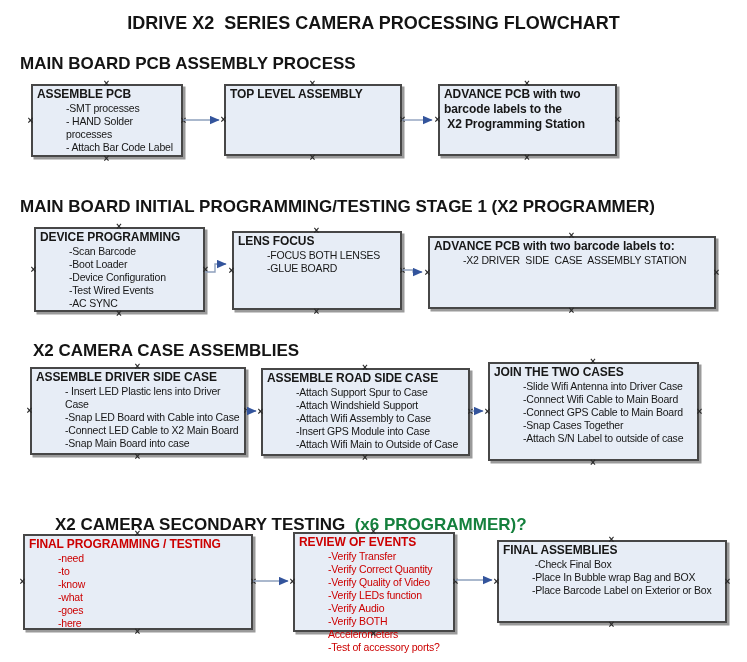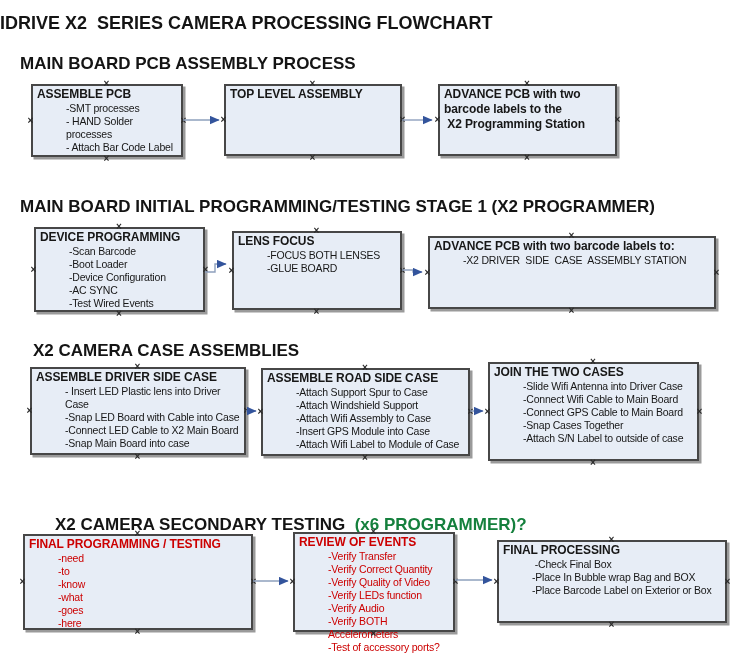--- a/index.html
+++ b/index.html
@@ -1,21 +1,21 @@
 <!DOCTYPE html>
 <html><head>
 <meta charset="utf-8">
 <style>
   html,body { margin:0; padding:0; background:#ffffff; }
   #canvas {
     position:relative; width:747px; height:662px; overflow:hidden;
     font-family:"Liberation Sans", sans-serif; background:#ffffff; color:#171717;
   }
   .page-title {
-    position:absolute; top:13px; left:0; width:747px; text-align:left;
+    position:absolute; top:13px; left:0; width:747px; text-align:center;
     font-size:18px; font-weight:bold; white-space:pre; color:#141414;
   }
   .section-header {
     position:absolute; font-size:17px; font-weight:bold; white-space:pre; color:#141414;
   }
   .red-text { color:#15803d; }
   .flowbox {
     position:absolute; box-sizing:border-box;
     background:#e7edf6; border:2px solid #474747;
     box-shadow:2.5px 2.5px 0 #9a9a9a;
@@ -81,22 +81,22 @@
       <span class="handle handle-l">×</span>
       <span class="handle handle-r">×</span>
     </div>
 
   <div class="flowbox" style="left:34px; top:227px; width:171px; height:85px;">
     <div class="box-title">DEVICE PROGRAMMING</div>
     <div class="box-items">
         <div class="box-item">-Scan Barcode</div>
         <div class="box-item">-Boot Loader</div>
         <div class="box-item">-Device Configuration</div>
+        <div class="box-item">-Test Wired Events</div>
         <div class="box-item">-AC SYNC</div>
-        <div class="box-item">-Test Wired Events</div>
       </div>
   <span class="handle handle-t">×</span>
       <span class="handle handle-b">×</span>
       <span class="handle handle-l">×</span>
       <span class="handle handle-r">×</span>
     </div>
   <div class="flowbox" style="left:232px; top:231px; width:170px; height:79px;">
     <div class="box-title">LENS FOCUS</div>
     <div class="box-items">
         <div class="box-item">-FOCUS BOTH LENSES</div>
@@ -131,21 +131,21 @@
       <span class="handle handle-l">×</span>
       <span class="handle handle-r">×</span>
     </div>
   <div class="flowbox" style="left:261px; top:368px; width:209px; height:88px;">
     <div class="box-title">ASSEMBLE ROAD SIDE CASE</div>
     <div class="box-items">
         <div class="box-item">-Attach Support Spur to Case</div>
         <div class="box-item">-Attach Windshield Support</div>
         <div class="box-item">-Attach Wifi Assembly to Case</div>
         <div class="box-item">-Insert GPS Module into Case</div>
-        <div class="box-item">-Attach Wifi Label to Module of Case</div>
+        <div class="box-item">-Attach Wifi Main to Outside of Case</div>
       </div>
   <span class="handle handle-t">×</span>
       <span class="handle handle-b">×</span>
       <span class="handle handle-l">×</span>
       <span class="handle handle-r">×</span>
     </div>
   <div class="flowbox" style="left:488px; top:362px; width:211px; height:99px;">
     <div class="box-title">JOIN THE TWO CASES</div>
     <div class="box-items">
         <div class="box-item">-Slide Wifi Antenna into Driver Case</div>
@@ -185,21 +185,21 @@
         <div class="box-item">-Verify Audio</div>
         <div class="box-item">-Verify BOTH Accelerometers</div>
         <div class="box-item">-Test of accessory ports?</div>
       </div>
   <span class="handle handle-t">×</span>
       <span class="handle handle-b">×</span>
       <span class="handle handle-l">×</span>
       <span class="handle handle-r">×</span>
     </div>
   <div class="flowbox" style="left:497px; top:540px; width:230px; height:83px;">
-    <div class="box-title">FINAL PROCESSING</div>
+    <div class="box-title">FINAL ASSEMBLIES</div>
     <div class="box-items">
         <div class="box-item"> -Check Final Box</div>
         <div class="box-item">-Place In Bubble wrap Bag and BOX</div>
         <div class="box-item">-Place Barcode Label on Exterior or Box</div>
       </div>
   <span class="handle handle-t">×</span>
       <span class="handle handle-b">×</span>
       <span class="handle handle-l">×</span>
       <span class="handle handle-r">×</span>
     </div>

